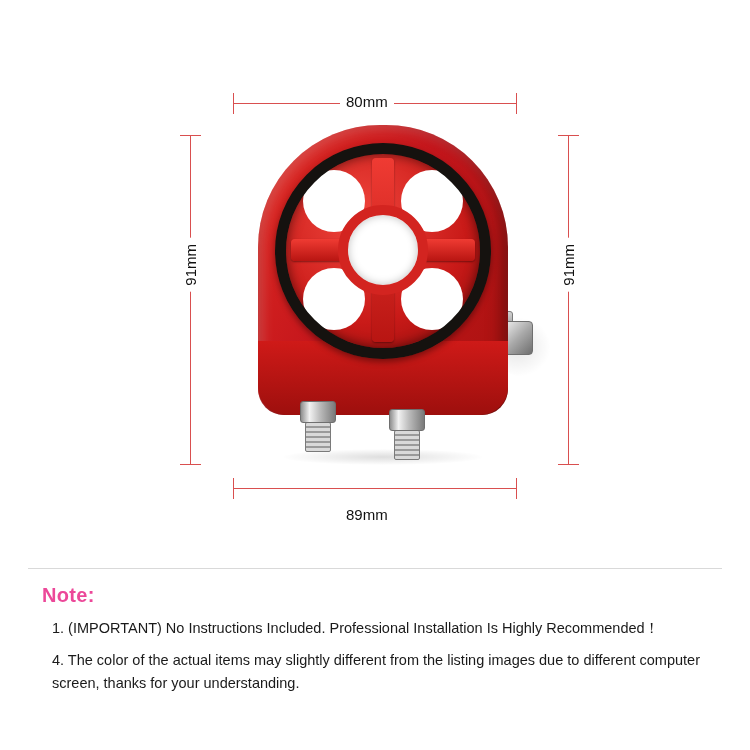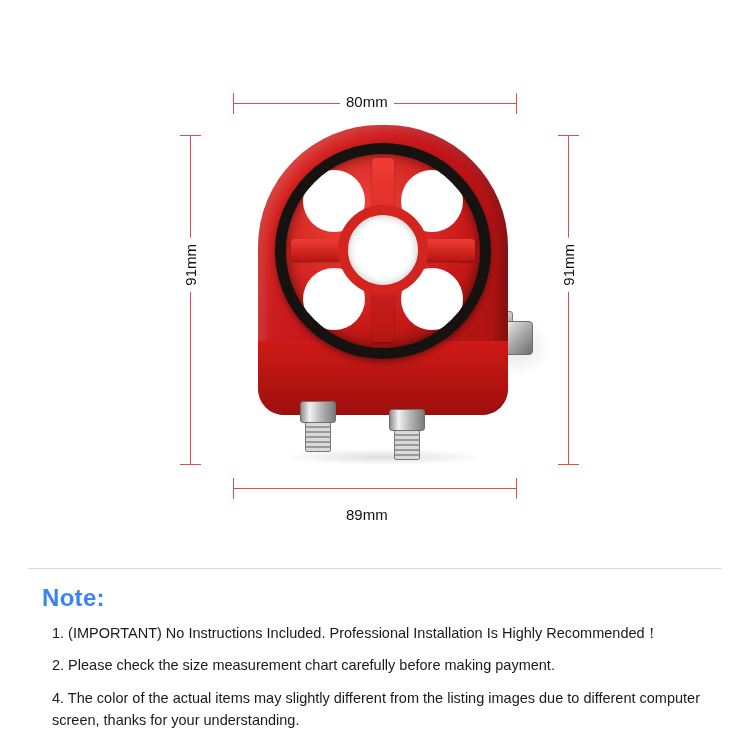--- a/index.html
+++ b/index.html
@@ -239,23 +239,23 @@
   }
 
   
   .note {
     position: absolute;
     left: 42px;
     top: 584px;
     width: 676px;
   }
   .note-title {
-    font-size: 24px;
+    font-size: 20px;
     font-weight: bold;
-    color: #3b82f6;
+    color: #ec4899;
     margin: 0 0 8px 0;
     letter-spacing: 0.3px;
   }
   .note-line {
     font-size: 14.5px;
     color: #1a1a1a;
     line-height: 1.55;
     margin: 10px;
   }
 </style>
@@ -323,17 +323,16 @@
       </div>
 
     </div>
   </div>
 
   <div class="divider"></div>
 
   <div class="note">
     <div class="note-title">Note:</div>
     <p class="note-line">1. (IMPORTANT) No Instructions Included. Professional Installation Is Highly Recommended！</p>
-    <p class="note-line">2. Please check the size measurement chart carefully before making payment.</p>
     <p class="note-line">4. The color of the actual items may slightly different from the listing images due to different computer screen, thanks for your understanding.</p>
   </div>
 
 </div>
 
 </body></html>

